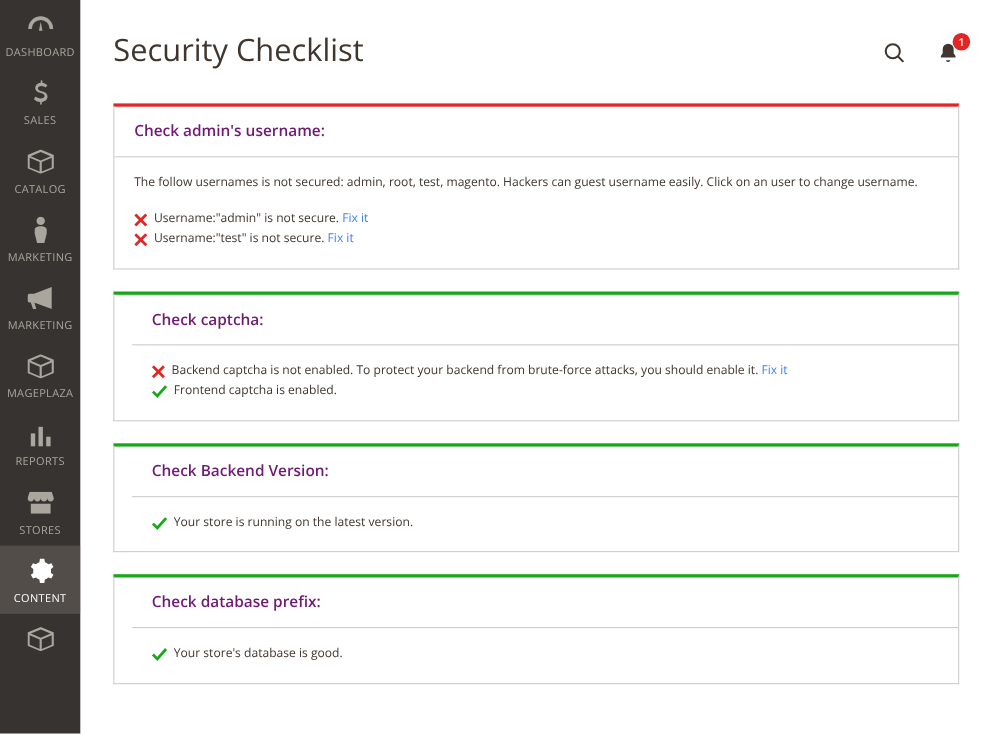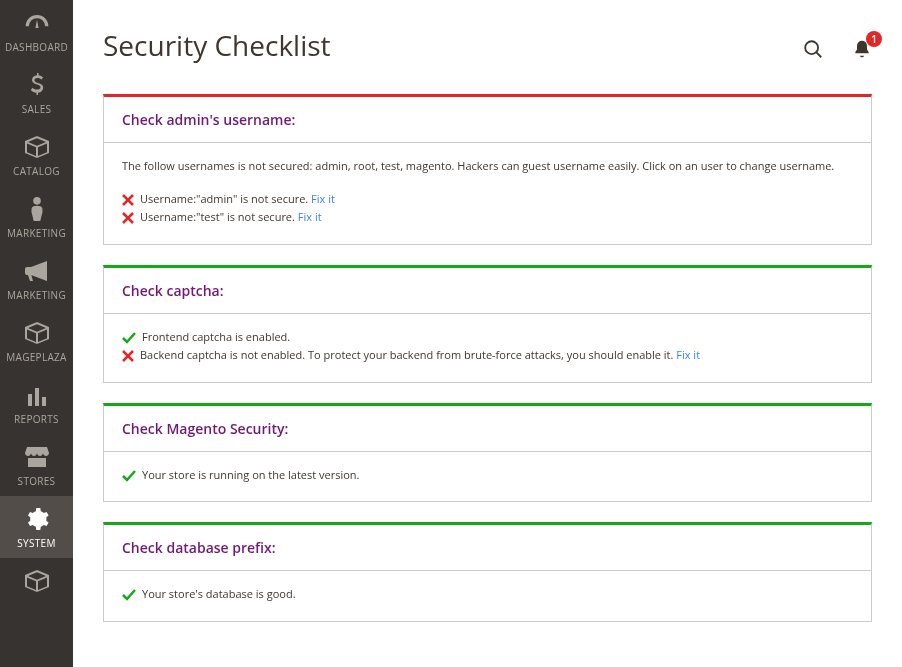--- a/index.html
+++ b/index.html
@@ -17,21 +17,21 @@
 .main { flex: 1; padding: 26px 30px 0 30px; overflow-y: auto; }
 .topbar { display: flex; align-items: flex-end; justify-content: space-between; margin-bottom: 30px; }
 .page-title { font-size: 28px; font-weight: 400; color: #41362f; }
 .top-actions { display: flex; align-items: center; gap: 28px; }
 .search-ic, .bell-wrap { cursor: pointer; color: #41362f; position: relative; }
 .bell-badge { position: absolute; top: -8px; right: -10px; background: #e22626; color: #fff; font-size: 10px; font-weight: 600; border-radius: 9px; min-width: 16px; height: 16px; line-height: 16px; text-align: center; padding: 0 4px; }
 
 
 .card { border: 1px solid #ccc; margin-bottom: 20px; background: #fff; }
 .card.red { border-top: 3px solid #e22626; }
-.card.green { border-top: 3px solid #17a81a; }
+.card.green { border-top: 3px solid #17a81a; padding-left: 16px; }
 .card-head { padding: 13px 18px; border-bottom: 1px solid #ccc; font-weight: 600; font-size: 14px; color: #701a75; }
 .card-body { padding: 15px 18px 18px; font-size: 11px; line-height: 1.5; color: #41362f; }
 .card-body p.desc { margin-bottom: 16px; }
 .item-line { display: flex; align-items: flex-start; gap: 6px; }
 .item-line + .item-line { margin-top: 2px; }
 .x-ic { color: #e22626; flex-shrink: 0; display: inline-flex; align-items: center; margin-top: 3px; }
 .v-ic { color: #17a81a; flex-shrink: 0; display: inline-flex; align-items: center; margin-top: 3px; }
 .link { color: #3b82f6; cursor: pointer; }
 </style>
 </head>
@@ -105,21 +105,21 @@
           </svg>
         </span>
         <span class="label">STORES</span>
       </div>
       <div class="side-item active">
         <span class="icon">
           <svg width="24" height="24" viewBox="0 0 24 24" fill="currentColor">
             <path d="M12 8a4 4 0 1 0 0 8 4 4 0 0 0 0-8zm9.4 4c0-.6 0-1.2-.1-1.8l2.3-1.8-2-3.4-2.7 1a9 9 0 0 0-3.1-1.8L15.3 1h-4l-.5 3.2A9 9 0 0 0 7.7 6l-2.7-1-2 3.4 2.3 1.8c-.1.6-.1 1.2-.1 1.8s0 1.2.1 1.8L3 15.6l2 3.4 2.7-1c1 .8 2 1.4 3.1 1.8l.5 3.2h4l.5-3.2c1.1-.4 2.1-1 3.1-1.8l2.7 1 2-3.4-2.3-1.8c.1-.6.1-1.2.1-1.8z"></path>
           </svg>
         </span>
-        <span class="label">SYSTEM</span>
+        <span class="label">CONTENT</span>
       </div>
       <div class="side-item">
         <span class="icon">
           <svg width="24" height="22" viewBox="0 0 24 22" fill="currentColor">
             <path d="M12 0L0 5v12l12 5 12-5V5L12 0zm0 2.2L21 6l-9 3.8L3 6l9-3.8zM2 7.5l9 3.8V20l-9-3.8V7.5zm20 0v8.7L13 20v-8.7l9-3.8z"></path>
           </svg>
         </span>
       </div>
     </div>
   <div class="main">
@@ -162,59 +162,59 @@
                 </svg>
               </span>
               <span>Username:"test" is not secure. <span class="link">Fix it</span></span>
             </div>
           </div>
         </div>
         <div class="card green">
           <div class="card-head">Check captcha:</div>
           <div class="card-body">
             <div class="item-line">
-              <span class="v-ic">
-                <svg width="14" height="12" viewBox="0 0 14 12" stroke="currentColor" stroke-width="2.5" fill="none">
-                  <polyline points="1,6 5,10 13,1"></polyline>
-                </svg>
-              </span>
-              <span>Frontend captcha is enabled.</span>
-            </div>
-            <div class="item-line">
               <span class="x-ic">
                 <svg width="12" height="12" viewBox="0 0 12 12" stroke="currentColor" stroke-width="2.5">
                   <line x1="1" y1="1" x2="11" y2="11"></line>
                   <line x1="11" y1="1" x2="1" y2="11"></line>
                 </svg>
               </span>
               <span>Backend captcha is not enabled. To protect your backend from brute-force attacks, you should enable it. <span class="link">Fix it</span></span>
             </div>
-          </div>
-        </div>
-        <div class="card green">
-          <div class="card-head">Check Magento Security:</div>
-          <div class="card-body">
             <div class="item-line">
               <span class="v-ic">
                 <svg width="14" height="12" viewBox="0 0 14 12" stroke="currentColor" stroke-width="2.5" fill="none">
                   <polyline points="1,6 5,10 13,1"></polyline>
                 </svg>
               </span>
-              <span>Your store is running on the latest version.</span>
+              <span>Frontend captcha is enabled.</span>
             </div>
           </div>
         </div>
         <div class="card green">
-          <div class="card-head">Check database prefix:</div>
+          <div class="card-head">Check Backend Version:</div>
           <div class="card-body">
             <div class="item-line">
               <span class="v-ic">
                 <svg width="14" height="12" viewBox="0 0 14 12" stroke="currentColor" stroke-width="2.5" fill="none">
                   <polyline points="1,6 5,10 13,1"></polyline>
                 </svg>
               </span>
+              <span>Your store is running on the latest version.</span>
+            </div>
+          </div>
+        </div>
+        <div class="card green">
+          <div class="card-head">Check database prefix:</div>
+          <div class="card-body">
+            <div class="item-line">
+              <span class="v-ic">
+                <svg width="14" height="12" viewBox="0 0 14 12" stroke="currentColor" stroke-width="2.5" fill="none">
+                  <polyline points="1,6 5,10 13,1"></polyline>
+                </svg>
+              </span>
               <span>Your store's database is good.</span>
             </div>
           </div>
         </div>
       </div>
   </div>
 </div>
 
 </body></html>

